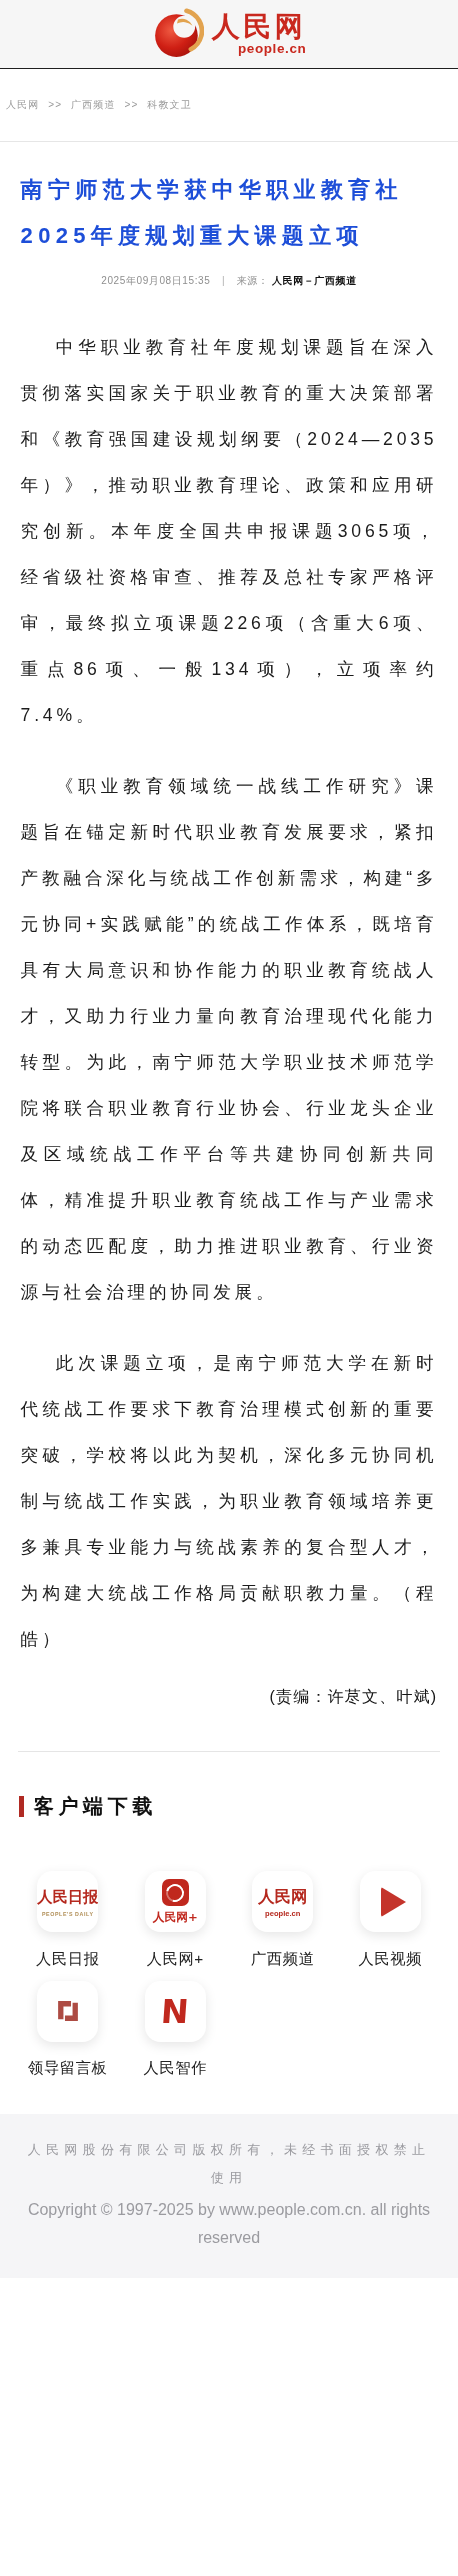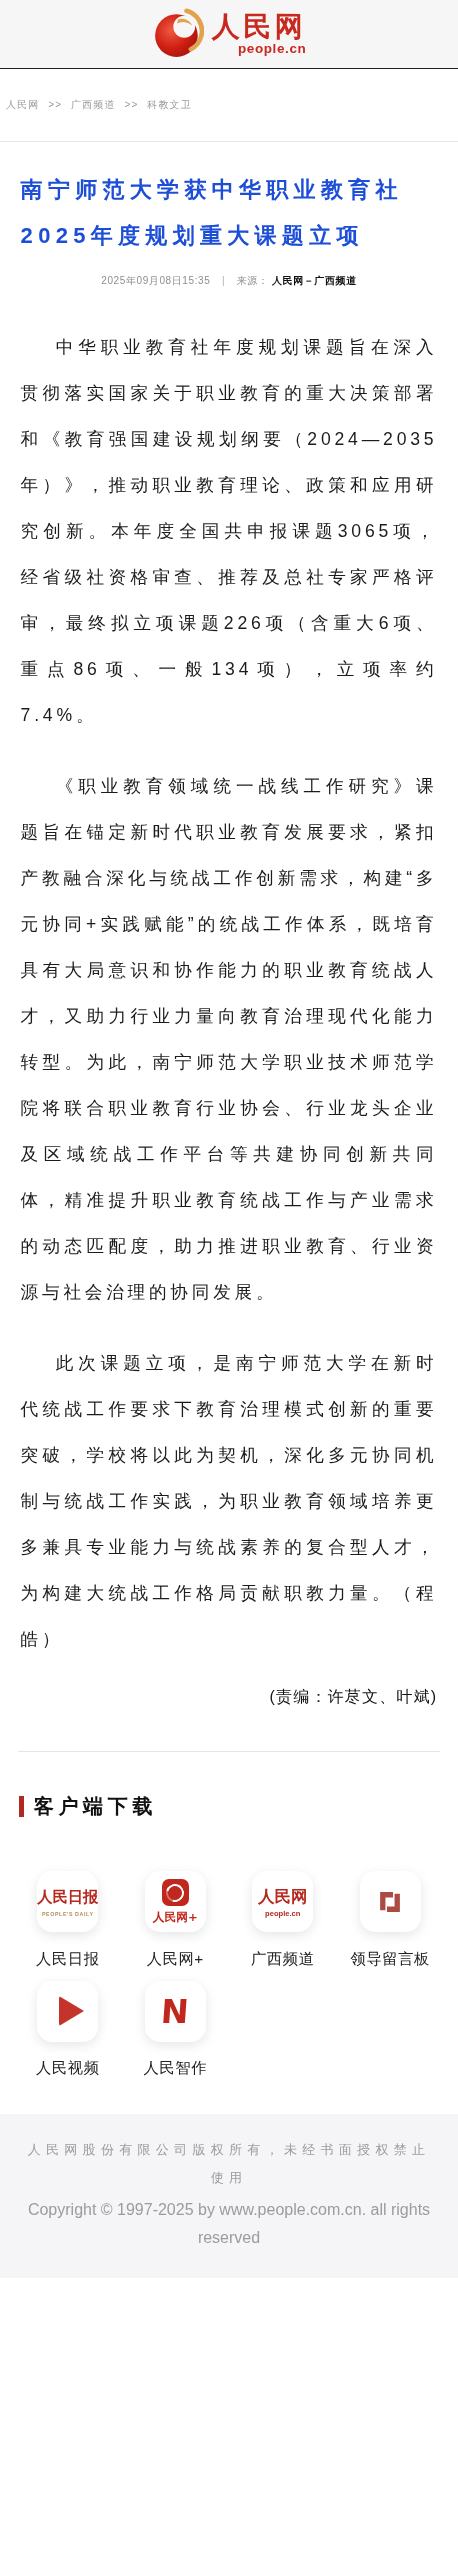--- a/index.html
+++ b/index.html
@@ -159,37 +159,37 @@
     <div class="app">
       <div class="app-icon">
         <div class="mp-cn">人民网</div>
         <div class="mp-en">people.cn</div>
       </div>
       <div class="app-label">广西频道</div>
     </div>
 
     <div class="app">
       <div class="app-icon">
+        <div class="play-tri"></div>
+      </div>
+      <div class="app-label">人民视频</div>
+    </div>
+
+    <div class="app">
+      <div class="app-icon">
         <svg class="msg-svg" viewBox="0 0 100 100">
           <polygon points="24,24 58,24 58,38 38,38 38,72 24,72" fill="#ad4b43"></polygon>
           <polygon points="76,76 42,76 42,62 62,62 62,28 76,28" fill="#ad4b43"></polygon>
         </svg>
       </div>
       <div class="app-label">领导留言板</div>
     </div>
 
     <div class="app">
       <div class="app-icon">
-        <div class="play-tri"></div>
-      </div>
-      <div class="app-label">人民视频</div>
-    </div>
-
-    <div class="app">
-      <div class="app-icon">
         <div class="zz-n">N</div>
       </div>
       <div class="app-label">人民智作</div>
     </div>
 
   </div>
 </section>
 
 <footer class="site-footer">
   <p class="cn">人民网股份有限公司版权所有，未经书面授权禁止使用</p>

